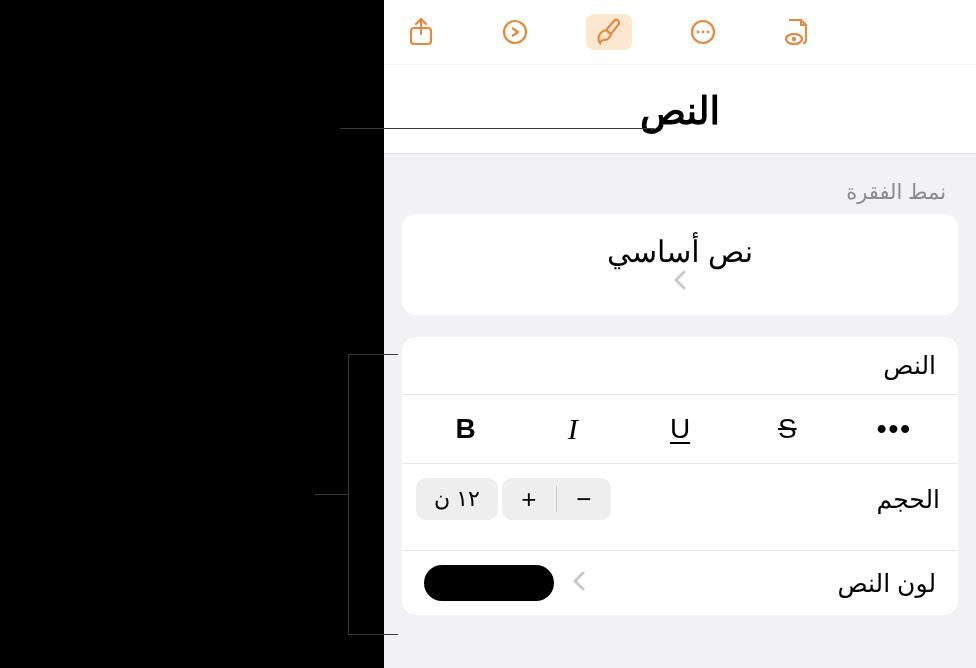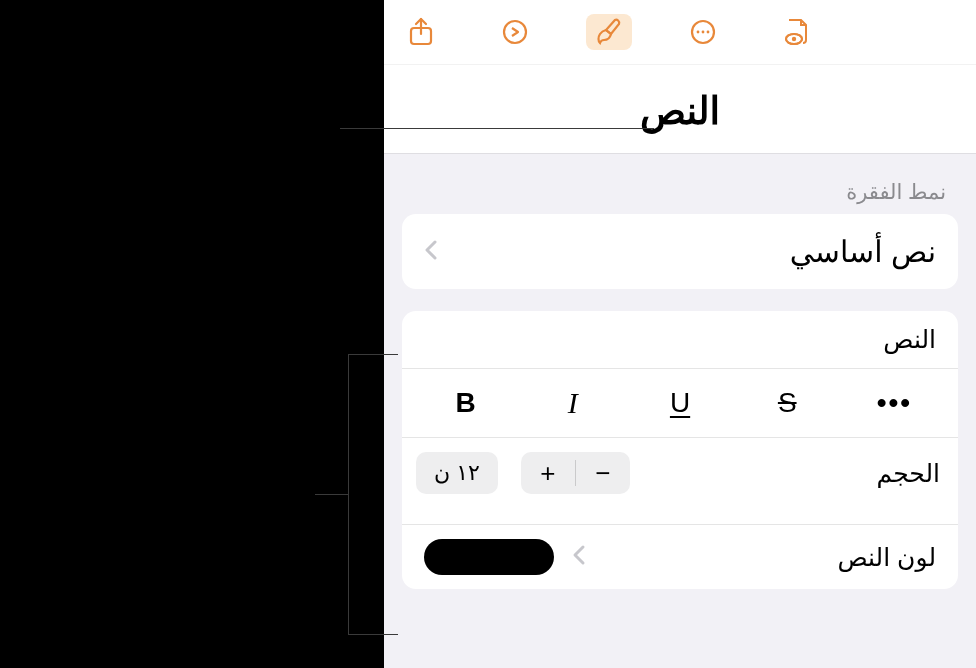--- a/index.html
+++ b/index.html
@@ -69,20 +69,21 @@
       background: #fff;
       border-radius: 14px;
       margin-bottom: 22px;
     }
     .row {
       display: flex;
       align-items: center;
       justify-content: space-between;
       padding: 20px 22px;
       min-height: 66px;
+      flex-direction: column;
     }
     .row-label {
       font-size: 25px;
       color: #000;
       text-align: right;
     }
     .row-value-big {
       font-size: 30px;
       color: #000;
       text-align: right;
@@ -137,21 +138,21 @@
     .size-row {
       display: flex;
       align-items: center;
       justify-content: space-between;
       padding: 14px 18px 14px 14px;
       border-top: 1px solid rgba(0,0,0,0.10);
     }
     .size-controls {
       display: flex;
       align-items: center;
-      gap: 23px;
+      gap: 4px;
       flex-direction: row-reverse;
     }
     .size-badge {
       background: #eeeeef;
       border-radius: 10px;
       padding: 8px 18px;
       font-size: 22px;
       color: #000;
     }
     .stepper {

